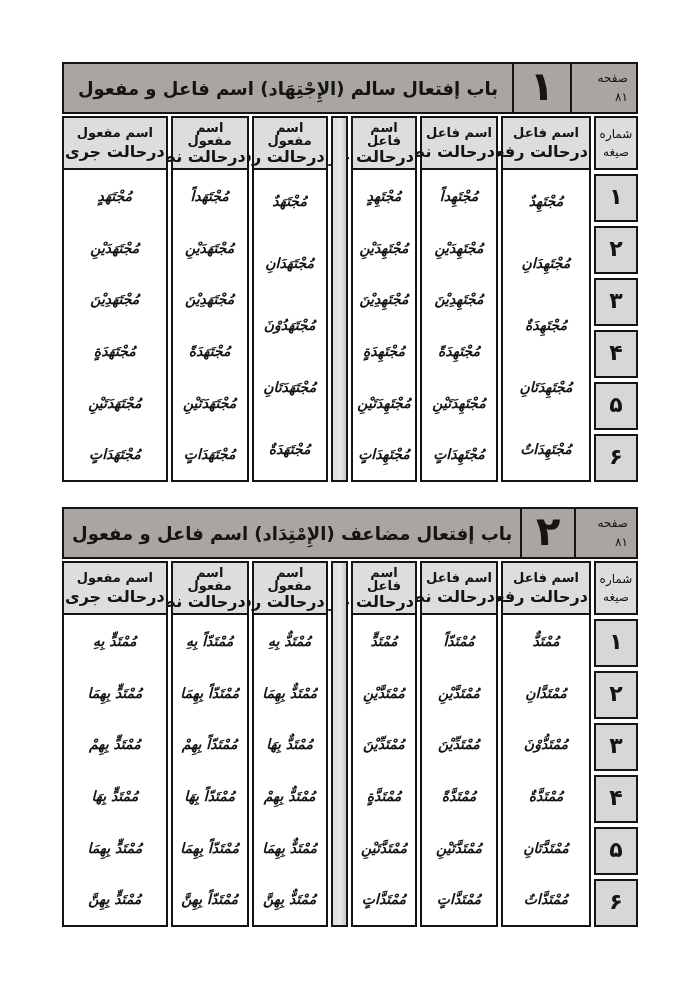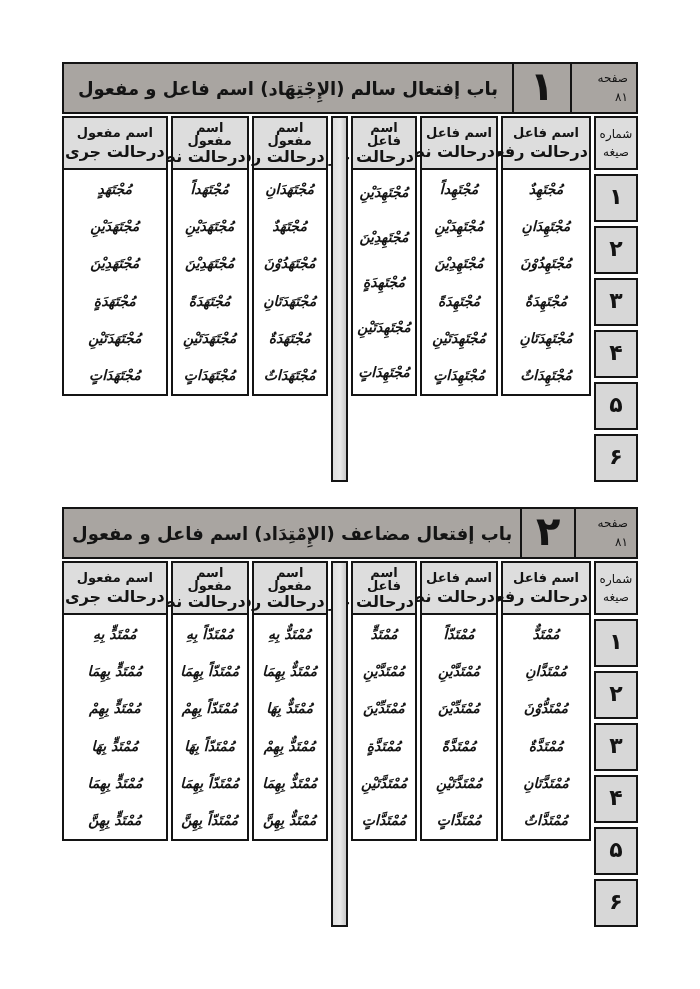--- a/index.html
+++ b/index.html
@@ -25,21 +25,21 @@
     width:58px;border-left:2px solid #141414;display:flex;align-items:center;
     justify-content:center;font-size:40px;font-weight:bold;padding-bottom:4px;
   }
   .titlecell{
     flex:1;display:flex;align-items:center;justify-content:center;
     font-weight:bold;font-size:18px;padding:0 8px;white-space:nowrap;
   }
 
   .cols{display:flex;direction:rtl;gap:3px;margin-top:2px;align-items:stretch;}
   .col{
-    border:2px solid #141414;background:#ffffff;height:280px;
+    border:2px solid #141414;background:#ffffff;height:366px;
     display:flex;flex-direction:column;justify-content:space-between;
   }
   .c0{width:90px;} .c1{width:78px;} .c2{width:66px;}
   .c3{width:76px;} .c4{width:78px;} .c5{flex:1;}
   .chead{
     height:52px;background:#dddddd;border-bottom:2px solid #141414;
     display:flex;flex-direction:column;justify-content:space-evenly;
     text-align:center;font-weight:bold;padding:2px 1px;
   }
   .chead .h1{font-size:13px;line-height:1;}
@@ -97,21 +97,20 @@
     </div>
 
     <div class="col c0">
       <div class="chead">
         <div class="h1">اسم فاعل</div>
         <div class="h2">درحالت رفعي</div>
       </div>
       <div class="cbody">
         <div class="cell">مُجْتَهِدٌ</div>
         <div class="cell">مُجْتَهِدَانِ</div>
-        <div class="cell">مُجْتَهِدُوْنَ</div>
         <div class="cell">مُجْتَهِدَةٌ</div>
         <div class="cell">مُجْتَهِدَتَانِ</div>
         <div class="cell">مُجْتَهِدَاتٌ</div>
       </div>
     </div>
 
     <div class="col c1">
       <div class="chead">
         <div class="h1">اسم فاعل</div>
         <div class="h2">درحالت نصبي</div>
@@ -125,42 +124,42 @@
         <div class="cell">مُجْتَهِدَاتٍ</div>
       </div>
     </div>
 
     <div class="col c2">
       <div class="chead">
         <div class="h1">اسم فاعل</div>
         <div class="h2">درحالت جرى</div>
       </div>
       <div class="cbody">
+        <div class="cell">مُجْتَهِدٍ</div>
         <div class="cell">مُجْتَهِدَيْنِ</div>
         <div class="cell">مُجْتَهِدِيْنَ</div>
         <div class="cell">مُجْتَهِدَةٍ</div>
         <div class="cell">مُجْتَهِدَتَيْنِ</div>
         <div class="cell">مُجْتَهِدَاتٍ</div>
       </div>
     </div>
 
     <div class="spacer"></div>
 
     <div class="col c3">
       <div class="chead">
         <div class="h1">اسم مفعول</div>
         <div class="h2">درحالت رفعي</div>
       </div>
       <div class="cbody">
+        <div class="cell">مُجْتَهَدٌ</div>
         <div class="cell">مُجْتَهَدَانِ</div>
-        <div class="cell">مُجْتَهَدٌ</div>
         <div class="cell">مُجْتَهَدُوْنَ</div>
         <div class="cell">مُجْتَهَدَتَانِ</div>
         <div class="cell">مُجْتَهَدَةٌ</div>
-        <div class="cell">مُجْتَهَدَاتٌ</div>
       </div>
     </div>
 
     <div class="col c4">
       <div class="chead">
         <div class="h1">اسم مفعول</div>
         <div class="h2">درحالت نصبي</div>
       </div>
       <div class="cbody">
         <div class="cell">مُجْتَهَداً</div>

